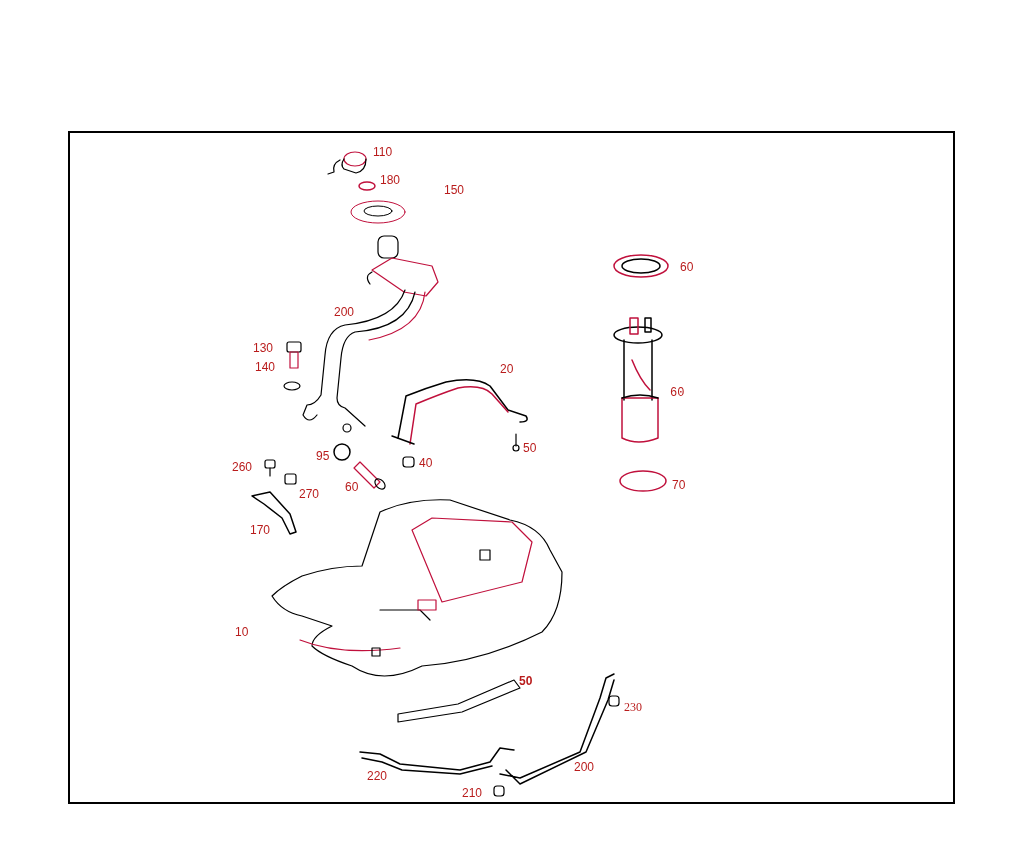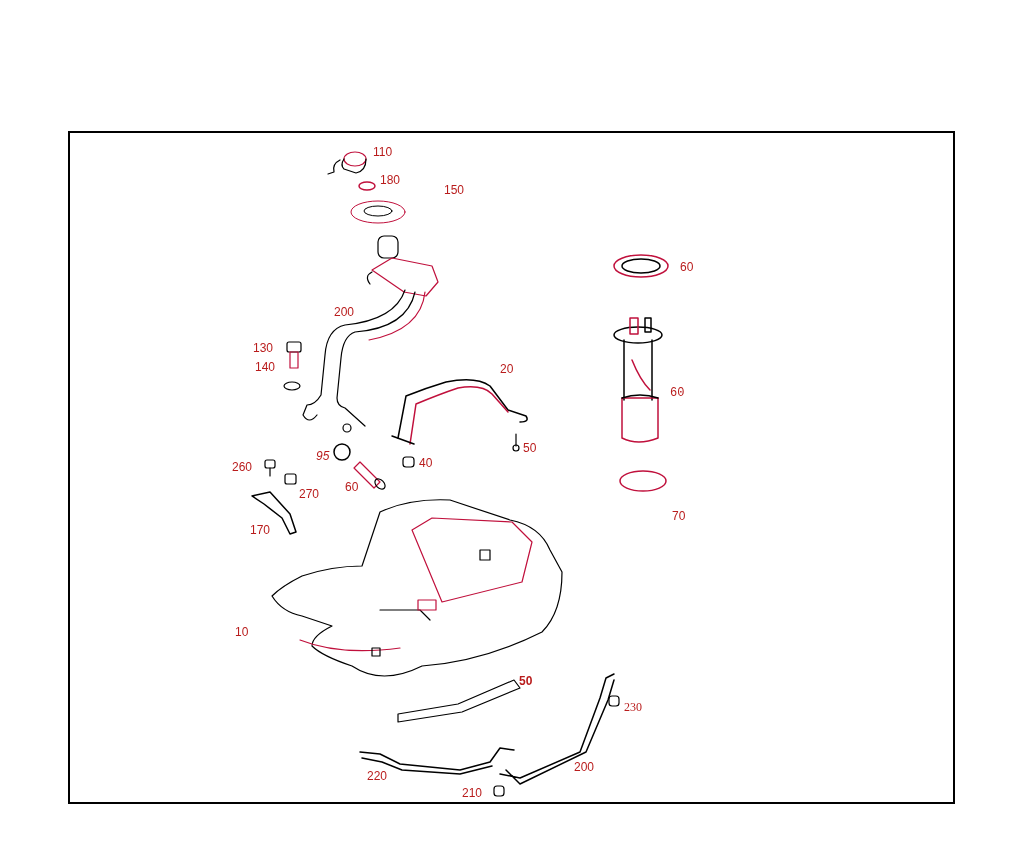--- a/index.html
+++ b/index.html
@@ -116,25 +116,25 @@
     <div class="lbl" style="left: 373px; top: 144px;">110</div>
     <div class="lbl" style="left: 380px; top: 172px;">180</div>
     <div class="lbl" style="left: 408px; top: 182px; margin-left: 36px;">150</div>
     <div class="lbl" style="left: 680px; top: 259px;">60</div>
     <div class="lbl" style="left: 334px; top: 304px;">200</div>
     <div class="lbl" style="left: 253px; top: 340px;">130</div>
     <div class="lbl" style="left: 500px; top: 361px;">20</div>
     <div class="lbl" style="left: 255px; top: 359px;">140</div>
     <div class="lbl" style="left: 670px; top: 385px; font-family: Liberation Mono, monospace;">60</div>
     <div class="lbl" style="left: 523px; top: 440px;">50</div>
-    <div class="lbl" style="left: 316px; top: 448px; font-style: italic;">95</div>
+    <div class="lbl" style="left: 316px; top: 448px;">95</div>
     <div class="lbl" style="left: 419px; top: 455px;">40</div>
     <div class="lbl" style="left: 232px; top: 459px;">260</div>
     <div class="lbl" style="left: 345px; top: 479px;">60</div>
-    <div class="lbl" style="left: 672px; top: 477px; margin-top: 31px;">70</div>
+    <div class="lbl" style="left: 672px; top: 477px;">70</div>
     <div class="lbl" style="left: 299px; top: 486px;">270</div>
     <div class="lbl" style="left: 250px; top: 522px;">170</div>
     <div class="lbl" style="left: 235px; top: 624px;">10</div>
     <div class="lbl" style="left: 519px; top: 673px; font-weight: bold;">50</div>
     <div class="lbl" style="left: 624px; top: 699px; font-family: Liberation Serif, serif;">230</div>
     <div class="lbl" style="left: 574px; top: 759px;">200</div>
     <div class="lbl" style="left: 367px; top: 768px;">220</div>
     <div class="lbl" style="left: 462px; top: 785px;">210</div>
   </div>
 

